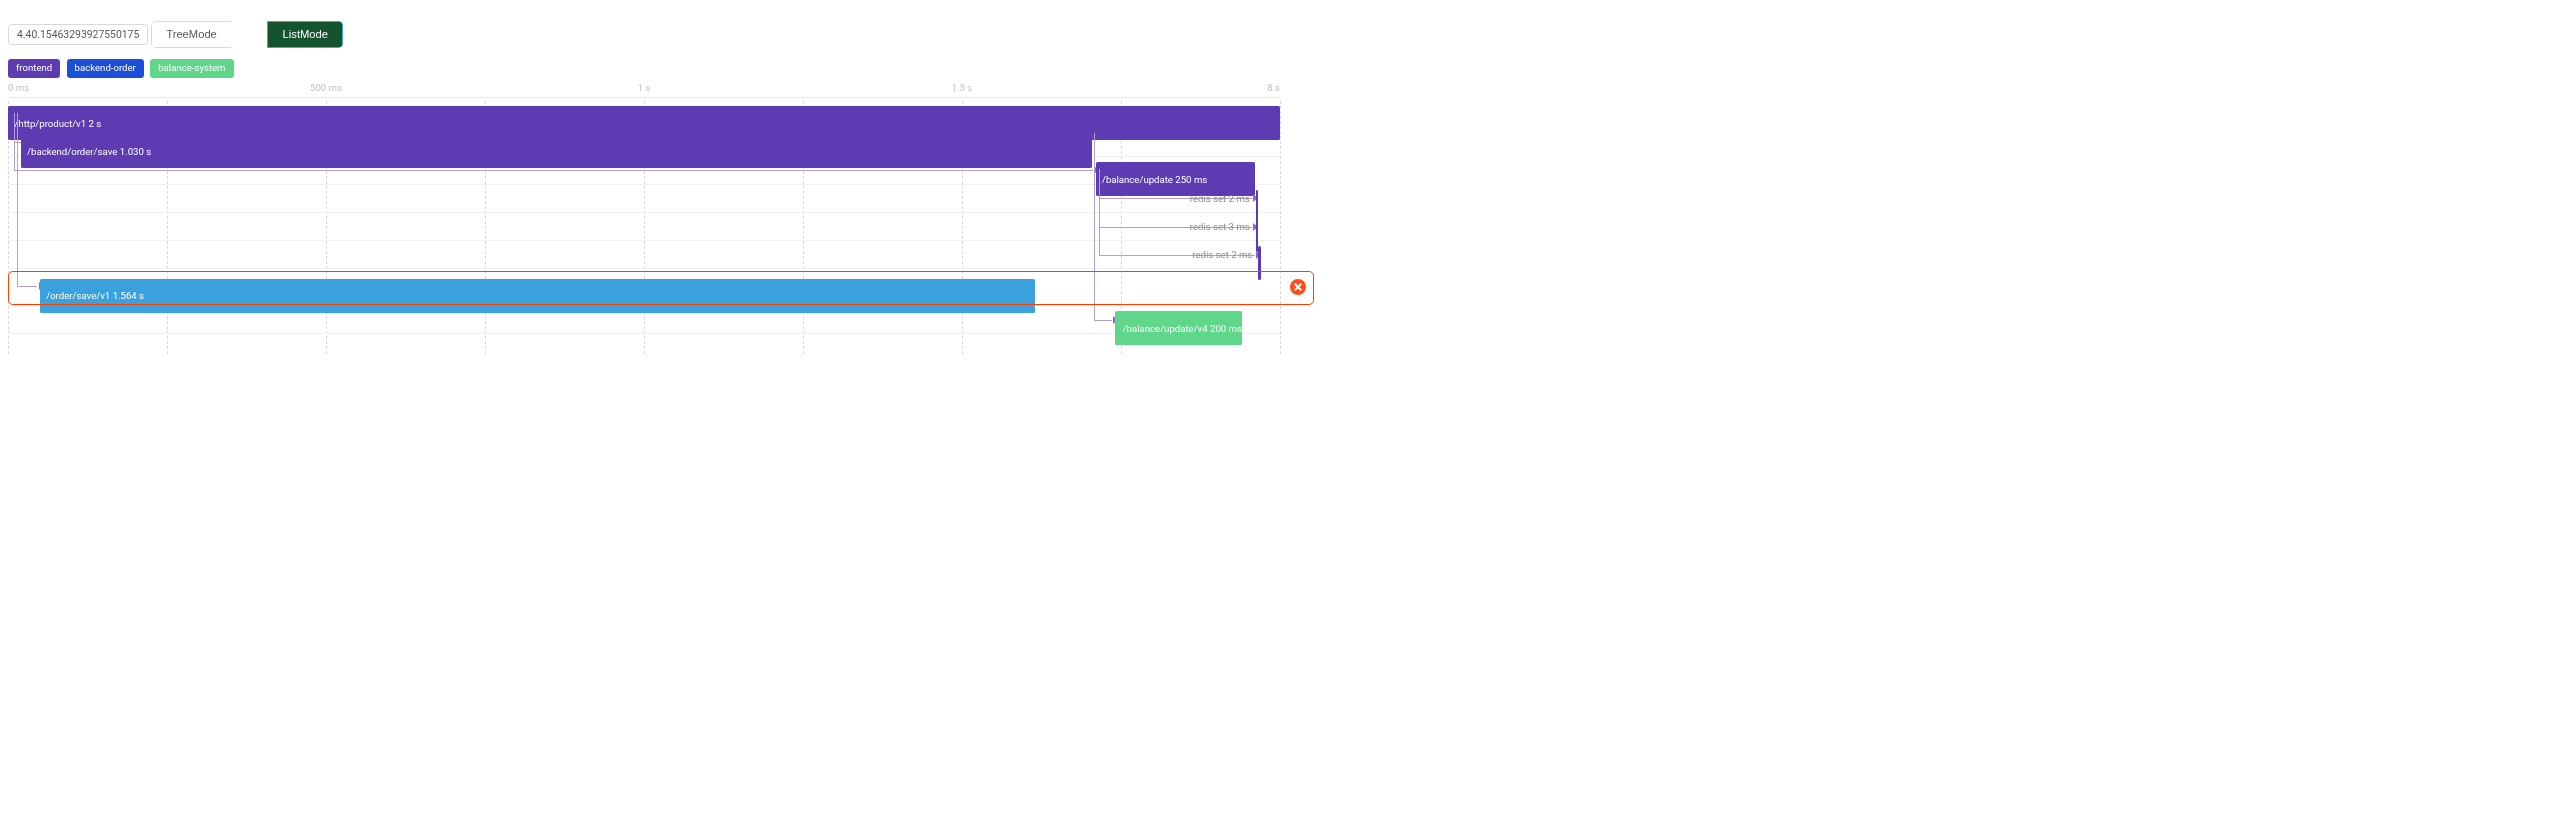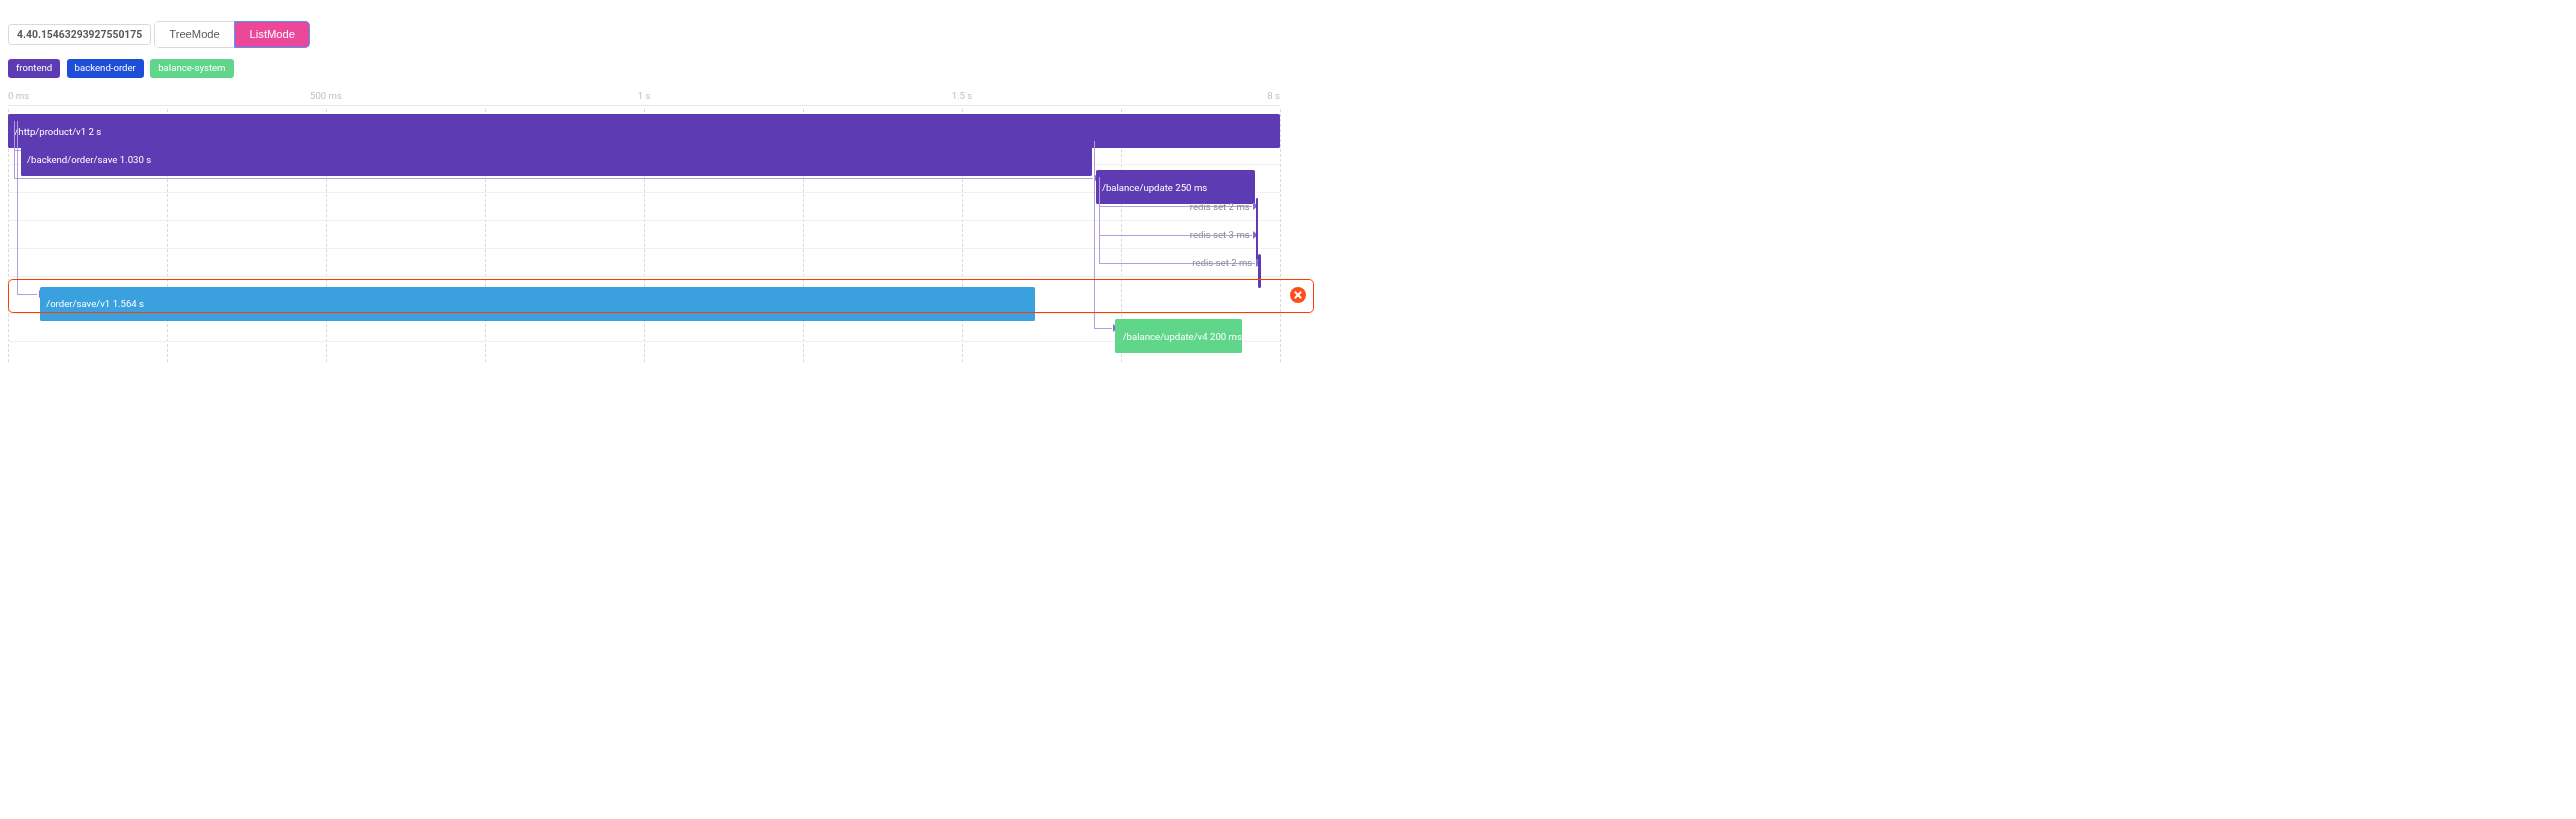--- a/index.html
+++ b/index.html
@@ -14,63 +14,63 @@
     padding: 6.4px 8px 0 8px;
   }
   .trace-id-box {
     display: inline-block;
     border: 0.8px solid #d9d9d9;
     border-radius: 3.2px;
     padding: 3.2px 8px;
     font-size: 10.4px;
     color: #595959;
     background: #fff;
-    font-weight: bold;
   }
   .mode-toggle {
     display: inline-flex;
     margin-top: 14.4px;
     border-radius: 5px;
     overflow: hidden;
   }
   .mode-btn {
     border: 0.8px solid #d9d9d9;
     background: #fff;
     color: #595959;
     font-size: 11.2px;
     padding: 4.8px 14.4px;
     cursor: pointer;
     height: 27px;
   }
   .mode-btn:first-child { border-radius: 3.2px 0 0 3.2px; border-right: none; }
   .mode-btn:last-child  { border-radius: 0 3.2px 3.2px 0; }
   .mode-btn.active {
-    background: #ec4899;
+    background: #14532d;
     border-color: #3ba0ff;
     color: #fff;
+    margin-left: 36px;
   }
   .legend {
     margin-top: 11.2px;
     display: flex;
     gap: 6.4px;
   }
   .legend-chip {
     color: #fff;
     border-radius: 3.2px;
     padding: 2.4px 8px;
     font-size: 9.6px;
     line-height: 14.4px;
   }
   .c-purple { background: #5d3bb2; }
   .c-blue   { background: #1d4ed8; }
   .c-green  { background: #5fd68a; }
 
   .timeline-wrap {
     position: relative;
-    margin-top: 12px;
+    margin-top: 4px;
   }
   .timeline-header {
     position: relative;
     width: 100%;
     height: 16px;
     border-bottom: 0.8px solid #e8e8e8;
     margin-bottom: 3.2px;
   }
   .tick-label {
     position: absolute;

